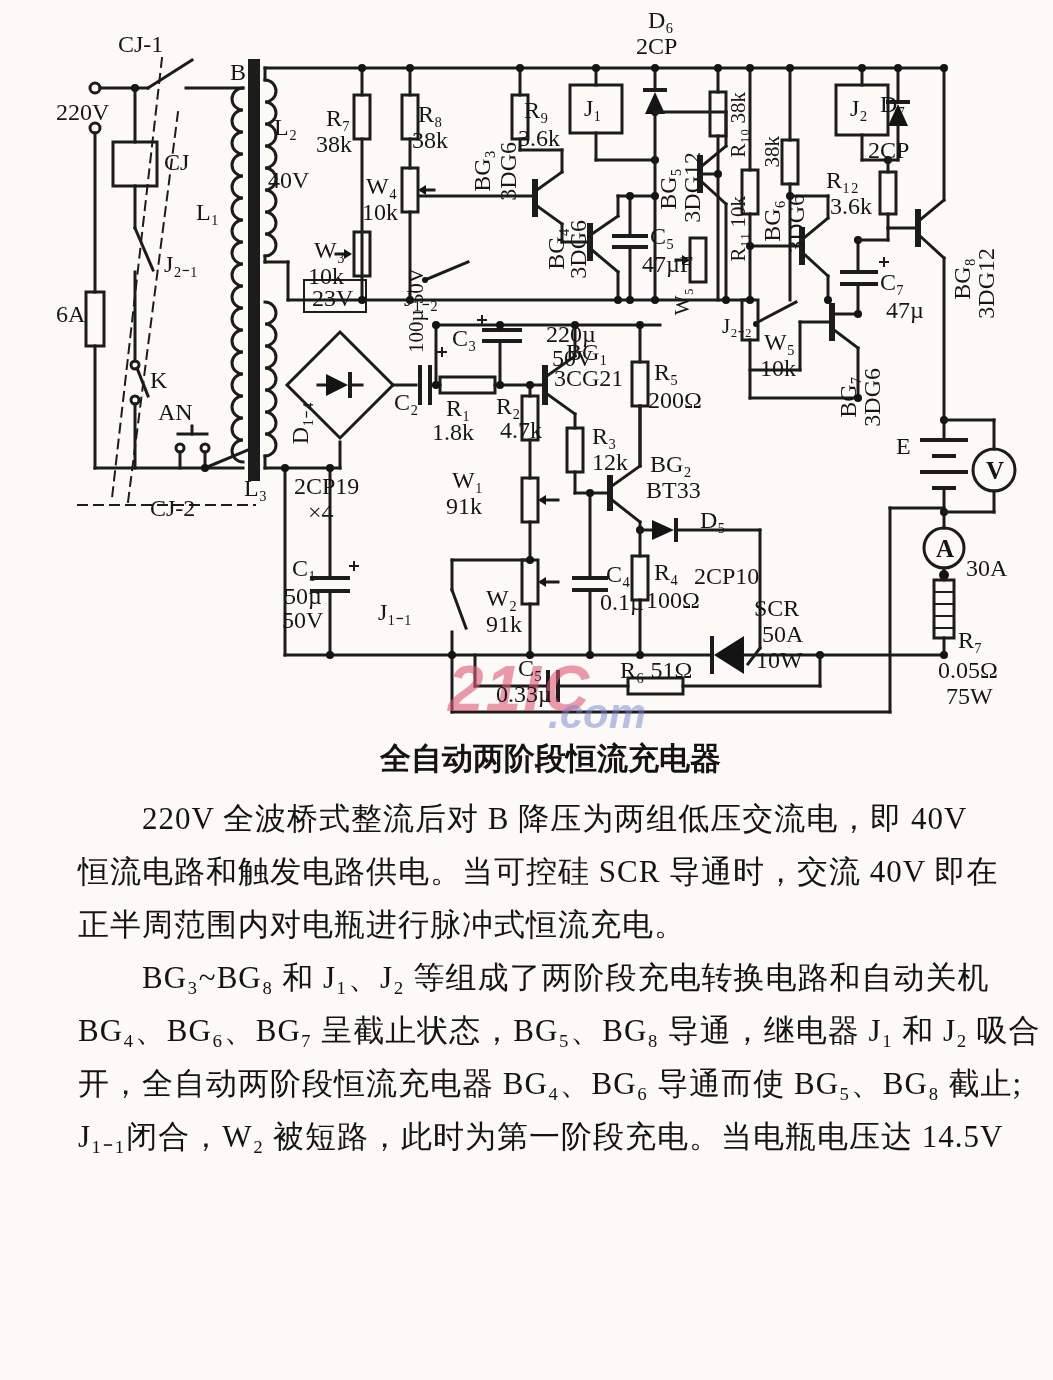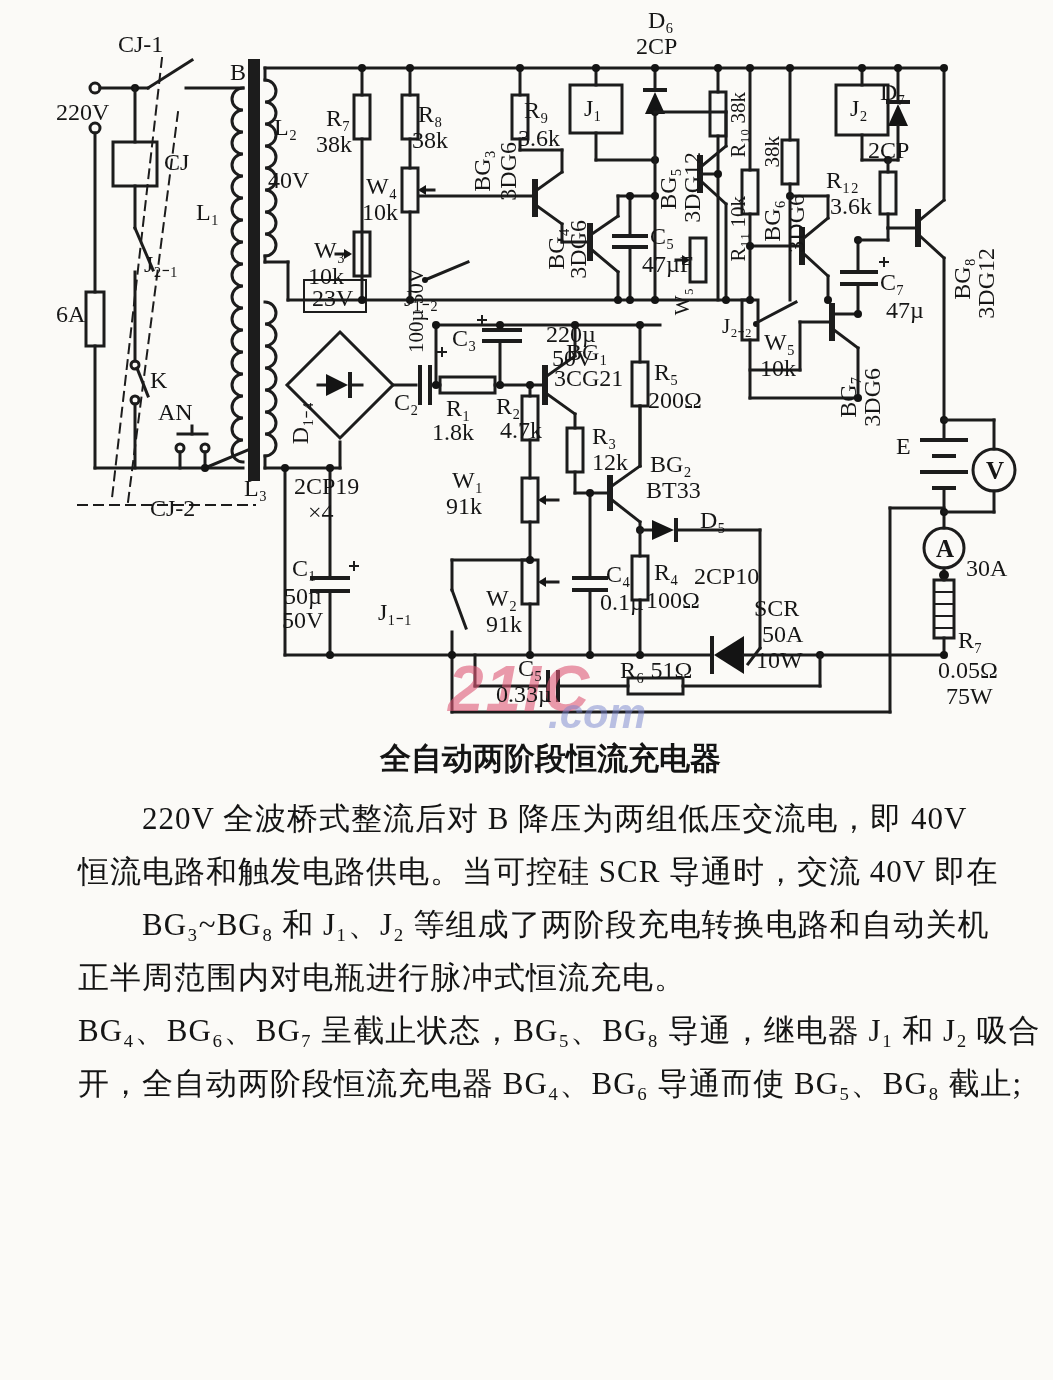--- a/index.html
+++ b/index.html
@@ -393,21 +393,21 @@
       <span class="wm3">.com</span>
     </div>
 
     <span class="lab" style="left:118px;top:32px">CJ-1</span>
     <span class="lab" style="left:230px;top:60px">B</span>
     <span class="lab" style="left:56px;top:100px">220V</span>
     <span class="lab" style="left:164px;top:150px">CJ</span>
     <span class="lab" style="left:196px;top:200px">L₁</span>
     <span class="lab" style="left:274px;top:115px">L₂</span>
     <span class="lab" style="left:268px;top:168px">40V</span>
-    <span class="lab" style="left:144px;top:252px">J₂₋₁</span>
+    <span class="lab" style="left:164px;top:252px">J₂₋₁</span>
     <span class="lab" style="left:56px;top:302px">6A</span>
     <span class="lab" style="left:150px;top:368px">K</span>
     <span class="lab" style="left:158px;top:400px">AN</span>
     <span class="lab" style="left:150px;top:496px">CJ-2</span>
     <span class="lab" style="left:244px;top:476px">L₃</span>
     <span class="lab" style="left:312px;top:286px">23V</span>
     <span class="lab vlab" style="left:288px;top:402px">D₁₋₄</span>
     <span class="lab" style="left:294px;top:474px">2CP19</span>
     <span class="lab" style="left:308px;top:500px">×4</span>
     <span class="lab" style="left:292px;top:556px">C₁</span>
@@ -472,21 +472,21 @@
     <span class="lab vlab sm" style="left:728px;top:92px">R₁₀ 38k</span>
     <span class="lab vlab sm" style="left:728px;top:196px">R₁₁ 10k</span>
     <span class="lab vlab sm" style="left:762px;top:136px">38k</span>
     <span class="lab vlab" style="left:760px;top:200px">BG₆</span>
     <span class="lab vlab" style="left:784px;top:194px">3DG6</span>
     <span class="lab vlab sm" style="left:672px;top:288px">W₅</span>
     <span class="lab sm" style="left:722px;top:316px">J₂₋₂</span>
     <span class="lab" style="left:764px;top:330px">W₅</span>
     <span class="lab" style="left:760px;top:356px">10k</span>
     <span class="lab" style="left:850px;top:96px">J₂</span>
-    <span class="lab" style="left:880px;top:80px">D₇</span>
+    <span class="lab" style="left:880px;top:92px">D₇</span>
     <span class="lab" style="left:868px;top:138px">2CP</span>
     <span class="lab" style="left:826px;top:168px">R₁₂</span>
     <span class="lab" style="left:830px;top:194px">3.6k</span>
     <span class="lab" style="left:880px;top:270px">C₇</span>
     <span class="lab" style="left:886px;top:298px">47µ</span>
     <span class="lab vlab" style="left:836px;top:376px">BG₇</span>
     <span class="lab vlab" style="left:860px;top:368px">3DG6</span>
     <span class="lab vlab" style="left:950px;top:258px">BG₈</span>
     <span class="lab vlab" style="left:974px;top:248px">3DG12</span>
     <span class="lab" style="left:896px;top:434px">E</span>
@@ -495,19 +495,20 @@
     <span class="lab" style="left:966px;top:556px">30A</span>
     <span class="lab" style="left:958px;top:628px">R₇</span>
     <span class="lab" style="left:938px;top:658px">0.05Ω</span>
     <span class="lab" style="left:946px;top:684px">75W</span>
   </div>
 
   <div id="textblock">
     <div class="title">全自动两阶段恒流充电器</div>
     <div class="bline indent">220V 全波桥式整流后对 B 降压为两组低压交流电，即 40V</div>
     <div class="bline">恒流电路和触发电路供电。当可控硅 SCR 导通时，交流 40V 即在</div>
+    <div class="bline">正半周范围内对电瓶进行脉冲式恒流充电。</div>
     <div class="bline indent">BG₃~BG₈ 和 J₁、J₂ 等组成了两阶段充电转换电路和自动关机</div>
-    <div class="bline">正半周范围内对电瓶进行脉冲式恒流充电。</div>
     <div class="bline">BG₄、BG₆、BG₇ 呈截止状态，BG₅、BG₈ 导通，继电器 J₁ 和 J₂ 吸合，</div>
     <div class="bline">开，全自动两阶段恒流充电器 BG₄、BG₆ 导通而使 BG₅、BG₈ 截止;</div>
+    <div class="bline">J₁₋₁闭合，W₂ 被短路，此时为第一阶段充电。当电瓶电压达 14.5V</div>
   </div>
 
 </div>
 
 </body></html>

